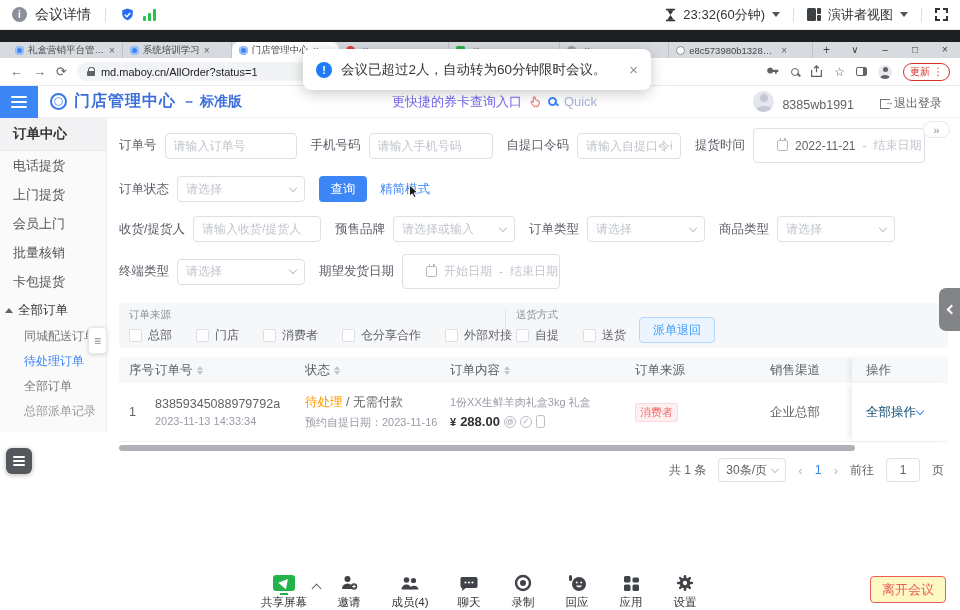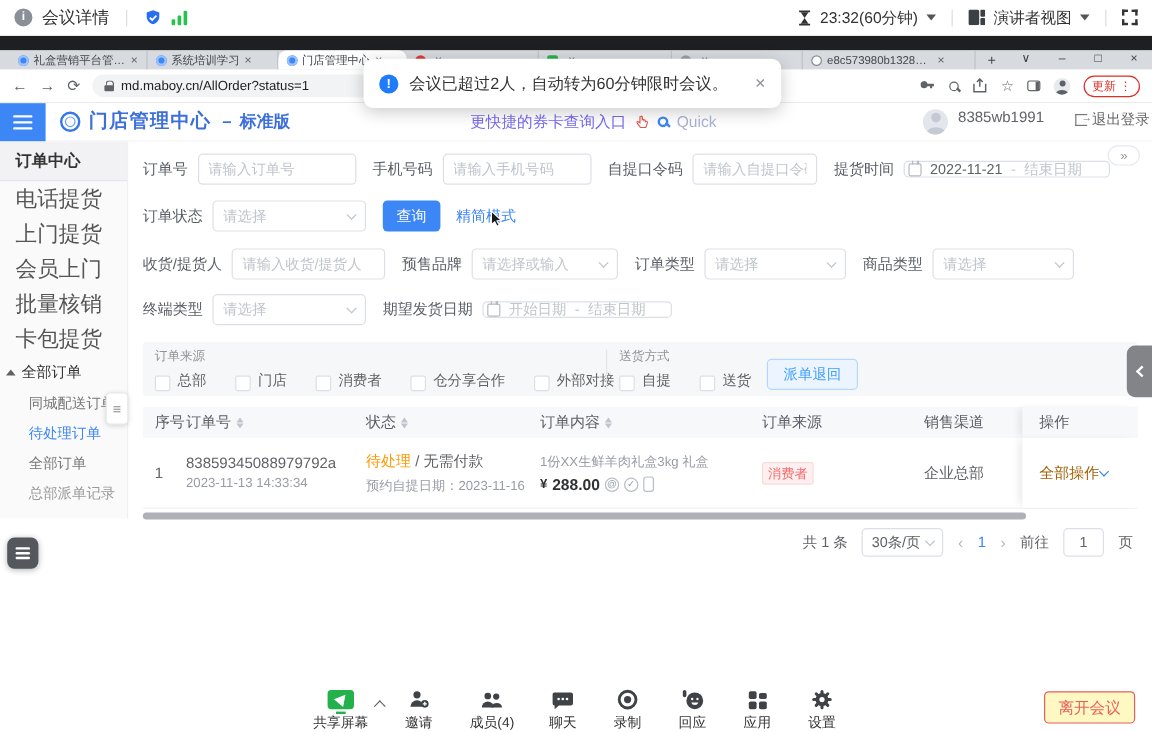--- a/index.html
+++ b/index.html
@@ -68,66 +68,66 @@
 .logo-ring{width:17px;height:17px;border:2.5px solid #3577e8;border-radius:50%;margin-left:12px;position:relative}
 .logo-ring:after{content:"";position:absolute;inset:2px;border-radius:50%;border:1.5px solid #6fa0f2}
 #app-title{font-size:16px;font-weight:bold;color:#3d6fdb;margin-left:7px;letter-spacing:1px}
 #app-edition{font-size:14px;font-weight:bold;color:#3d6fdb;margin-left:6px}
 .quick-wrap{margin-left:150px;display:flex;align-items:center;gap:7px}
 .quick-entry{font-size:13px;color:#7668ee}
 .hand-ic{width:12px;height:12px}
 .qmag{width:9px;height:9px;border:2px solid #3d86f6;border-radius:50%;position:relative}
 .qmag:after{content:"";position:absolute;width:5px;height:2px;background:#3d86f6;transform:rotate(45deg);right:-4px;bottom:-1px}
 .quick-lbl{font-size:13px;color:#a9b3d6}
-.user-wrap{margin-left:auto;display:flex;align-items:flex-start;gap:8px;padding-right:2px}
+.user-wrap{margin-left:auto;display:flex;align-items:flex-end;gap:8px;padding-right:18px}
 .avatar-lg{width:21px;height:21px;border-radius:50%;background:#e3e6ec;position:relative;overflow:hidden}
 .avatar-lg:before{content:"";position:absolute;top:3px;left:6.5px;width:8px;height:8px;border-radius:50%;background:#c4c9d4}
 .avatar-lg:after{content:"";position:absolute;bottom:-4px;left:2.5px;width:16px;height:10px;border-radius:50% 50% 0 0;background:#c4c9d4}
 .username{font-size:12.5px;color:#606266}
 .logout-wrap{display:flex;align-items:center;gap:4px;margin-left:18px}
 .logout-ic{width:10px;height:10px;border:1.4px solid #777;border-right:none;position:relative}
 .logout-ic:after{content:"→";position:absolute;left:4px;top:-3px;font-size:9px;color:#777}
 .logout-lbl{font-size:12px;color:#666}
 
 #sidebar{position:absolute;top:118px;left:0;width:107px;height:314px;background:#fafafb;border-right:1px solid #eee}
 .side-sec{height:33px;display:flex;align-items:center;padding-left:13px;font-size:13.5px;font-weight:bold;color:#333;background:#f2f2f4;border-bottom:1px solid #e7e7e9}
-.side-item{height:29px;display:flex;align-items:center;padding-left:13px;font-size:18px;color:#555}
+.side-item{height:29px;display:flex;align-items:center;padding-left:13px;font-size:13px;color:#555}
 .side-group{height:28px;display:flex;align-items:center;padding-left:5px;gap:5px;font-size:12.5px;color:#333}
 .tri-up{width:0;height:0;border-left:4px solid transparent;border-right:4px solid transparent;border-bottom:5px solid #606266}
 .side-sub{height:25px;display:flex;align-items:center;padding-left:24px;font-size:12px;color:#777}
 .side-sub.active{color:#3d86f6}
 .side-sub.dim{color:#999}
 #side-handle{position:absolute;top:327px;left:88px;width:19px;height:27px;background:#fff;border:1px solid #e8e8e8;border-radius:4px;box-shadow:0 1px 4px rgba(0,0,0,.15);display:flex;align-items:center;justify-content:center;color:#888;font-size:12px;z-index:20}
 
 #page-main{position:absolute;top:118px;left:107px;width:853px;height:452px;background:#fff}
 .frow{display:flex;align-items:center;margin-left:12px}
 .r1{margin-top:10px}.r2{margin-top:13px}.r3{margin-top:14px}.r4{margin-top:12px}
 .flabel{font-size:12.5px;color:#5a5e66;margin-right:8px;white-space:nowrap}
 .fin{height:26px;border:1px solid #dcdfe6;border-radius:4px;font-size:12px;color:#404040;padding:0 8px;font-family:"Liberation Sans",sans-serif}
 .fin::placeholder{color:#c0c4cc}
 .mr{margin-right:14px}
 .fselect{height:26px;border:1px solid #dcdfe6;border-radius:4px;display:flex;align-items:center;padding:0 8px;gap:6px}
 .fselect .ph{font-size:12px;color:#c0c4cc;white-space:nowrap}
 .sel-arr{width:6px;height:6px;border-right:1.4px solid #c0c4cc;border-bottom:1.4px solid #c0c4cc;transform:rotate(45deg);margin-left:auto;margin-top:-3px}
-.datebox{height:14px;border:1px solid #dcdfe6;border-radius:4px;display:flex;align-items:center;padding:0 3px;gap:7px}
+.datebox{height:35px;border:1px solid #dcdfe6;border-radius:4px;display:flex;align-items:center;padding:0 23px;gap:7px}
 .cal{width:11px;height:11px;border:1.3px solid #b6bac2;border-radius:2px;position:relative;flex:0 0 auto}
 .cal:before{content:"";position:absolute;top:-3px;left:1.5px;width:1.5px;height:3px;background:#b6bac2}
 .cal:after{content:"";position:absolute;top:-3px;right:1.5px;width:1.5px;height:3px;background:#b6bac2}
 .dval{font-size:12px;color:#606266;white-space:nowrap}
 .dph{font-size:12px;color:#c0c4cc;white-space:nowrap}
 .dsep{font-size:12px;color:#c0c4cc}
 .btn-primary{height:26px;width:48px;background:#3d86f6;color:#fff;border:none;border-radius:4px;font-size:12.5px;font-family:"Liberation Sans",sans-serif}
 .link-blue{font-size:12.5px;color:#3d86f6;margin-left:13px;position:relative}
 .cursor-svg{position:absolute;left:28px;top:3px}
 #collapse-pill{position:absolute;top:3px;right:10px;width:27px;height:17px;border:1px solid #e4e7ed;border-radius:9px;background:#fff;color:#909399;font-size:11px;display:flex;align-items:center;justify-content:center}
 
 #cbpanel{margin:14px 12px 0 12px;height:45px;background:#f6f7f9;border-radius:3px;position:relative;padding:5px 0 0 10px}
 .grp-lbl{font-size:10.5px;color:#909399}
 .cbrow{display:flex;align-items:center;margin-top:5px;gap:24px}
-.cbitem{display:flex;align-items:flex-end;gap:6px}
+.cbitem{display:flex;align-items:center;gap:6px}
 .cbox{width:13px;height:13px;border:1px solid #dcdfe6;border-radius:2px;background:#fff;flex:0 0 auto}
 .cblbl{font-size:12px;color:#606266;white-space:nowrap}
 #delivery-grp{position:absolute;left:397px;top:5px}
 .panel-div{position:absolute;left:386px;top:6px;width:1px;height:33px;background:#e3e5e9}
 .btn-plain{position:absolute;left:520px;top:14px;height:26px;width:76px;border:1px solid #b3d8ff;background:#ecf5ff;color:#409eff;border-radius:4px;font-size:12px;font-family:"Liberation Sans",sans-serif}
 
 #tbl{margin:9px 12px 0 12px;position:relative}
 .thead{display:flex;align-items:center;height:26px;background:#f7f8fa;font-size:12.5px;color:#5a5e66}
 .trow{display:flex;align-items:center;height:59px;border-bottom:1px solid #f0f2f5;font-size:12.5px;color:#606266}
 .c-idx{width:36px;padding-left:10px}
@@ -146,21 +146,21 @@
 .sorter .dn{border-top:4px solid #c0c4cc}
 .cell-main{font-size:12.5px;color:#606266}
 .cell-sub{font-size:11px;color:#989ca5;margin-top:4px}
 .st-orange{color:#f90}
 .price-line{display:flex;align-items:center;gap:4px;margin-top:4px}
 .price-cur{font-size:11px;color:#303133;font-weight:bold}
 .price-val{font-size:13px;color:#303133;font-weight:bold}
 .mini-ic{width:12px;height:12px;border:1px solid #b9bec6;border-radius:50%;color:#9aa0a8;font-size:8px;display:flex;align-items:center;justify-content:center}
 .mini-ic.phone{border-radius:2.5px;width:9px;height:13px}
 .tag-red{display:inline-block;font-size:11px;color:#f56c6c;background:#fef0f0;border:1px solid #fbdada;border-radius:2px;padding:1px 4px}
-.op-link{color:#a16207;display:flex;align-items:center;gap:1px}
+.op-link{color:#0c4a6e;display:flex;align-items:center;gap:1px}
 .op-arr{width:6px;height:6px;border-right:1.4px solid #3d86f6;border-bottom:1.4px solid #3d86f6;transform:rotate(45deg);margin-top:-3px}
 #hscroll{margin:3px 0 0 12px;width:736px;height:6px;background:#aeb2b8;border-radius:3px}
 
 #pager{display:flex;align-items:center;justify-content:flex-end;gap:12px;margin-top:7px;padding-right:16px;font-size:12px;color:#606266}
 .psel{width:68px;height:24px;border:1px solid #dcdfe6;border-radius:4px;display:flex;align-items:center;padding:0 7px;gap:5px;font-size:12px;color:#606266}
 .parrow{color:#b4b8bf;font-size:13px}
 .pcur{color:#3d86f6;font-size:12.5px}
 .goin{width:34px;height:24px;border:1px solid #dcdfe6;border-radius:4px;text-align:center;font-size:12px;color:#606266;font-family:"Liberation Sans",sans-serif}
 
 #drawer-handle{position:absolute;top:288px;right:0;width:21px;height:43px;background:#828487;border-radius:7px 0 0 7px;display:flex;align-items:center;justify-content:center;z-index:40}

